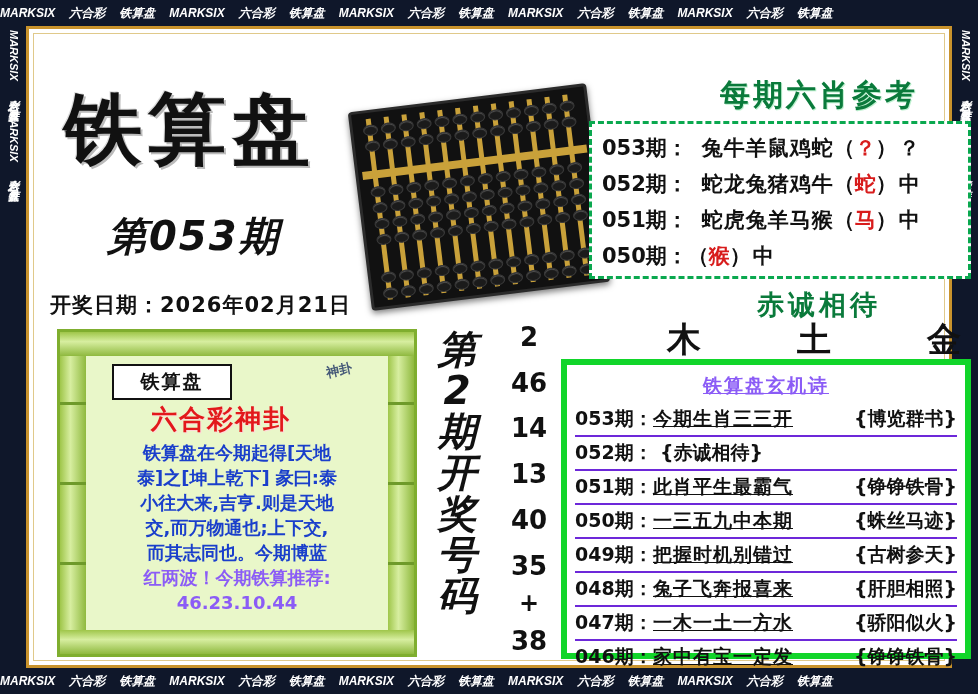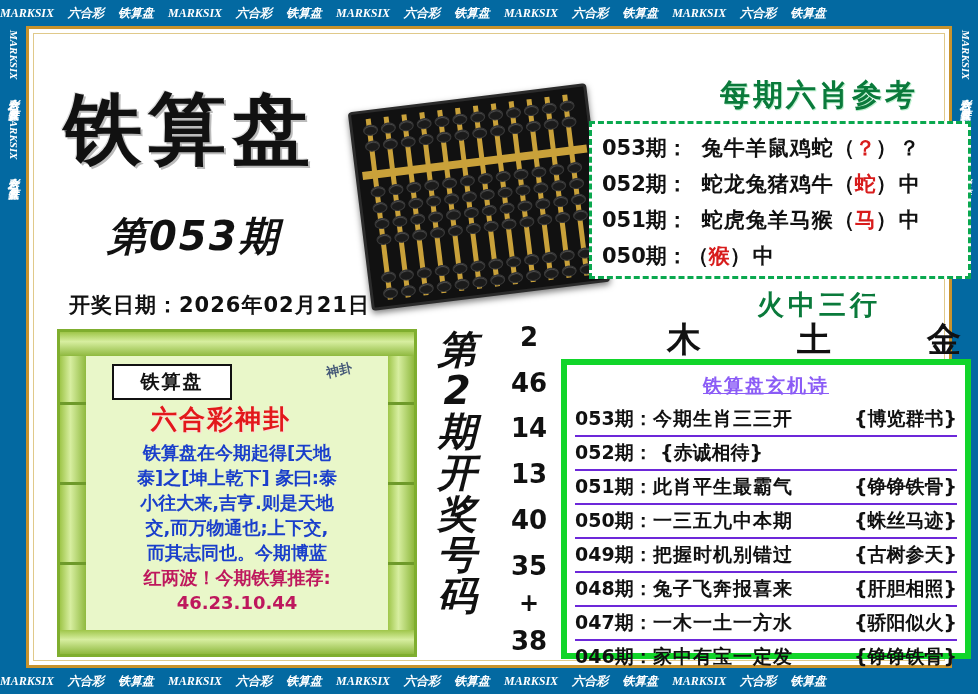--- a/index.html
+++ b/index.html
@@ -5,23 +5,23 @@
   html,body{margin:0;padding:0;}
   body{
     width:978px;height:694px;overflow:hidden;
     font-family:"DejaVu Sans","Liberation Sans",sans-serif;
     background:#ffffff;
   }
   .page{position:relative;width:978px;height:694px;background:#ffffff;}
 
   
   .marquee{
-    position:absolute;background:#0369a1;color:#ffffff;
+    position:absolute;background:#0f172a;color:#ffffff;
     font-weight:bold;font-style:italic;overflow:hidden;
-    font-family:Liberation Serif, serif;
+    font-family:Liberation Sans, sans-serif;
   }
   .marquee-top{left:0;top:0;width:978px;height:26px;}
   .marquee-bottom{left:0;bottom:0;width:978px;height:26px;}
   .marquee-left{left:0;top:26px;width:26px;height:642px;}
   .marquee-right{right:0;top:26px;width:26px;height:642px;}
   .mq-row{display:flex;align-items:center;height:26px;white-space:nowrap;
           font-size:12px;letter-spacing:0px;}
   .mq-row span{margin-right:14px;}
   .mq-col{display:flex;flex-direction:column;align-items:center;
           width:26px;font-size:11px;line-height:13px;padding-top:4px;}
@@ -41,21 +41,21 @@
     font-size:78px;font-weight:bold;color:#111;letter-spacing:6px;
     line-height:90px;
     text-shadow:2px 2px 0 #bbb, -1px -1px 0 #ddd;
   }
   .issue{
     position:absolute;left:78px;top:180px;
     font-size:40px;font-weight:bold;color:#111;letter-spacing:2px;
     font-style:italic;
   }
   .draw-date{
-    position:absolute;left:40px;top:262px;
+    position:absolute;left:21px;top:262px;
     font-size:21px;font-weight:bold;color:#111;letter-spacing:1px;
   }
 
   
   .abacus{
     position:absolute;left:330px;top:68px;width:240px;height:200px;
     transform:rotate(-7deg);
   }
   .abacus-body{
     position:absolute;inset:0;background:#111;border:3px solid #2b2b2b;border-radius:4px;
@@ -107,21 +107,21 @@
     text-align:center;font-size:19px;font-weight:bold;color:#8b5cf6;
     letter-spacing:2px;margin:2px 0 4px 0;
     text-decoration:underline;
   }
   .poem-row{
     display:flex;align-items:center;height:32px;font-size:19px;font-weight:bold;color:#111;
     border-bottom:2px solid #6d28d9;
   }
   .poem-row:last-child{border-bottom:none;}
   .poem-row .p-issue{width:78px;}
-  .poem-row .p-line{flex:1;letter-spacing:1px;}
+  .poem-row .p-line{flex:1;letter-spacing:1px;text-decoration:underline;}
   .poem-row .p-idiom{width:110px;text-align:right;}
 
   
   .bamboo{
     position:absolute;left:28px;top:300px;width:360px;height:328px;
     background:#e9f7c9;border:3px solid #7fae2f;box-sizing:border-box;
     overflow:hidden;
   }
   .bamboo-stalk{
     position:absolute;top:0;bottom:0;width:26px;
@@ -150,21 +150,21 @@
   .stamp{
     position:absolute;right:4px;top:4px;width:74px;height:72px;
     font-size:13px;color:#2a3f6b;font-weight:bold;line-height:15px;
     opacity:.85;transform:rotate(-12deg);text-align:center;
   }
   .bamboo-text{
     position:absolute;left:4px;right:4px;top:82px;
     font-size:18px;font-weight:bold;color:#1a3fcb;line-height:25px;
     text-align:center;letter-spacing:0px;
   }
-  .bamboo-text .red{color:#be185d;}
+  .bamboo-text .red{color:#8b5cf6;}
 
   
   .vert{
     position:absolute;left:392px;top:300px;width:72px;height:330px;
     display:flex;flex-direction:column;align-items:center;
     font-size:39px;font-weight:bold;color:#111;line-height:41px;
     font-style:italic;
   }
   .vert .v-num{color:#111;}
 
@@ -397,21 +397,21 @@
       <div class="six-row">
         <span class="per">050期</span>
         <span>：</span>
         <span>（</span>
         <span class="hit">猴</span>
         <span>）</span>
         <span class="tail">中</span>
       </div>
     </div>
 
-    <div class="three-title">火中三行</div>
+    <div class="three-title">赤诚相待</div>
     <div class="three-row">
       <span>木</span>
       <span>土</span>
       <span>金</span>
     </div>
 
     <div class="poem-box">
       <div class="poem-head">铁算盘玄机诗</div>
       <div class="poem-row">
         <span class="p-issue">053期：</span>

